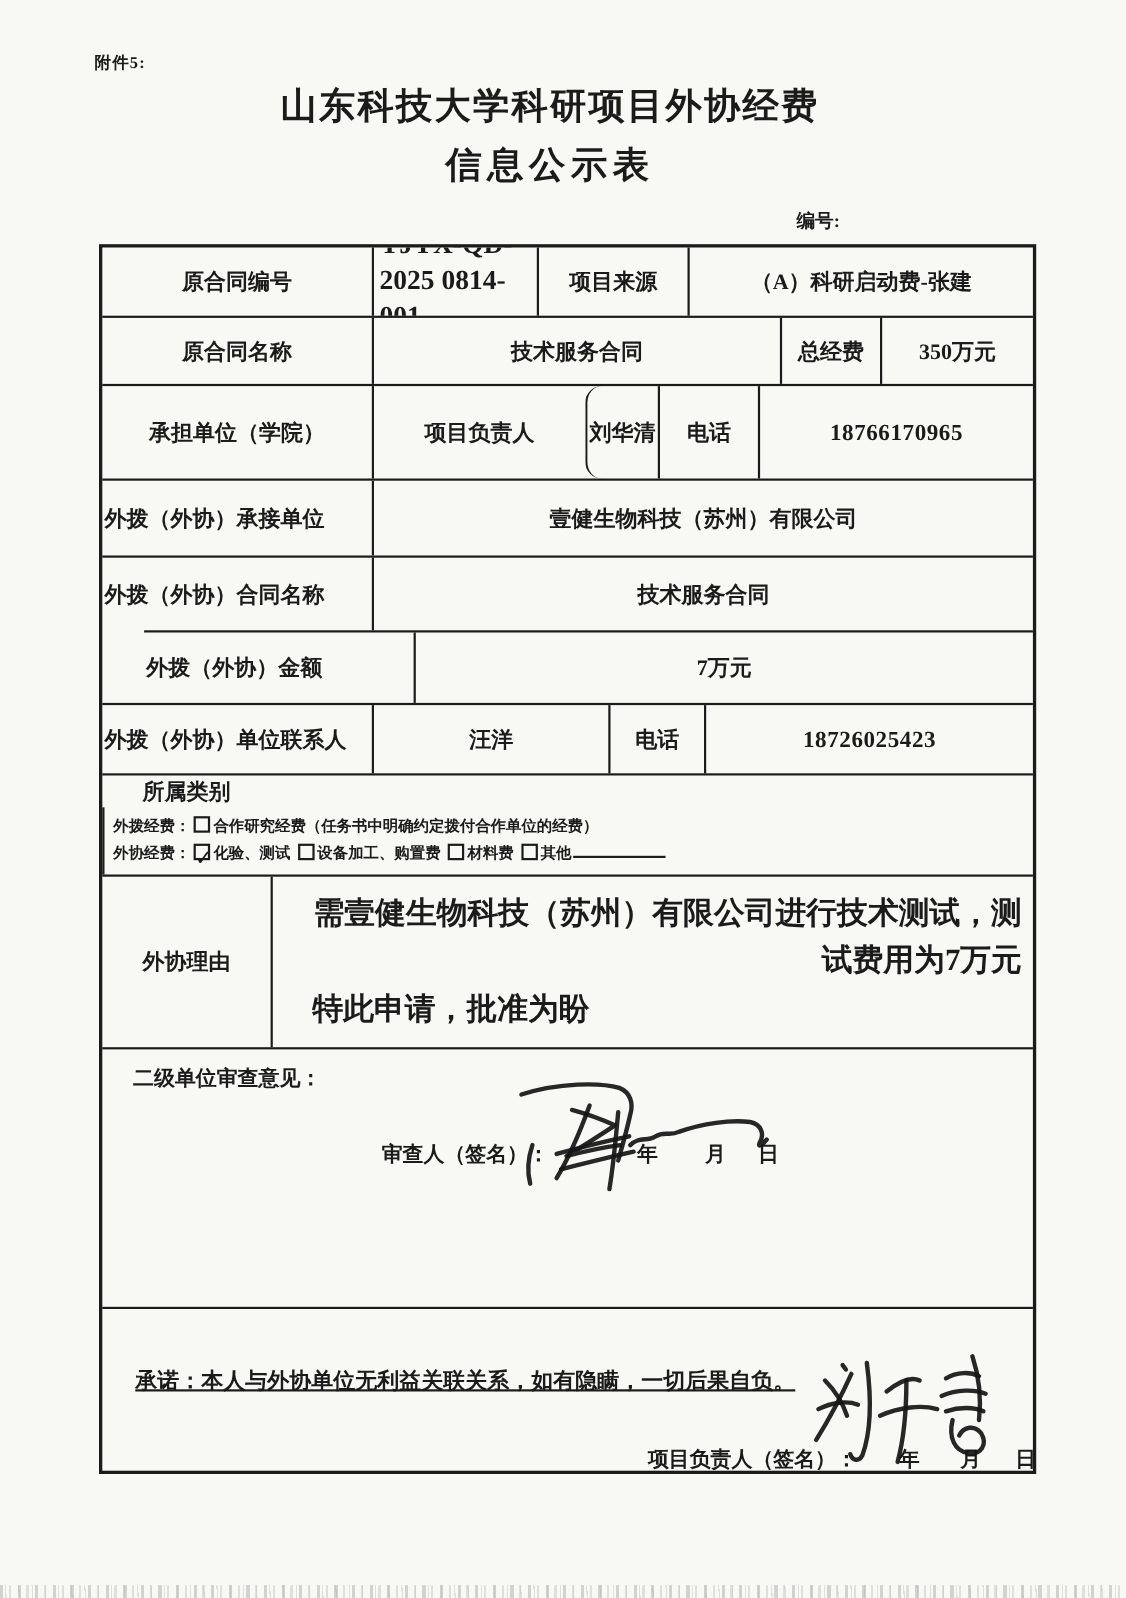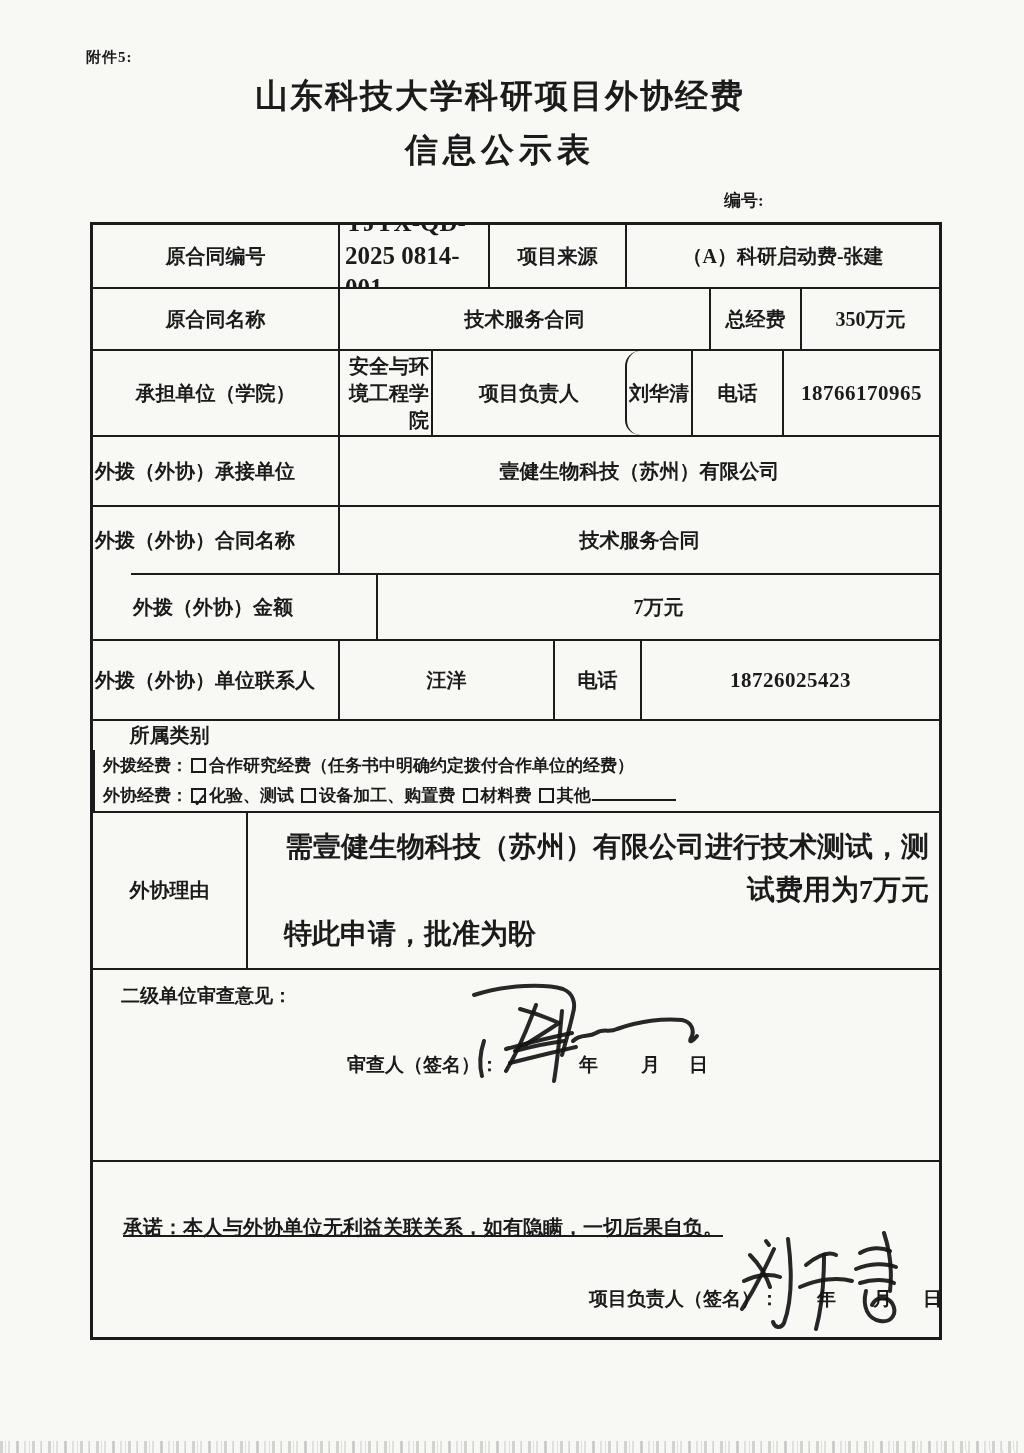--- a/index.html
+++ b/index.html
@@ -26,38 +26,38 @@
   }
   .row{ display:flex; flex-direction:row; flex:none; }
   .row + .row{ border-top:2px solid var(--ink); }
   .cell{ display:flex; align-items:center; justify-content:center; text-align:right;
          overflow:hidden; padding:1px 2px; position:relative; }
   .cell + .cell{ border-left:2px solid var(--ink); }
   .cell.left{ justify-content:flex-start; text-align:left; }
   .cell.top-left{ align-items:flex-start; justify-content:flex-start; text-align:left; }
 
   .h62{ height:62px; } .h86{ height:86px; } .h70{ height:70px; }
-  .h68{ height:68px; } .h66{ height:66px;margin-left:38px; } .h64{ height:80px; }
-  .h92{ height:92px;flex-direction:column; } .h157{ height:157px; } .h188{ height:192px; }
+  .h68{ height:68px; } .h66{ height:66px;margin-left:38px; } .h64{ height:64px; }
+  .h92{ height:92px;flex-direction:column; } .h157{ height:157px; } .h188{ height:236px; }
   .hfill{ flex:1 1 auto; }
 
   .w245{ width:245px; flex:none; } .w150{ width:150px; flex:none; }
   .w137{ width:137px; flex:none; } .w371{ width:371px; flex:none; }
   .w91{ width:91px; flex:none; }  .w93{ width:93px; flex:none; }
   .w194{ width:194px; flex:none; } .w84{ width:66px; flex:none;border-radius:15px; }
   .w215{ width:215px; flex:none; } .w87{ width:87px; flex:none; }
   .w153{ width:153px; flex:none; }
   .wfill{ flex:1 1 auto; }
 
   .contract-no{ font-size:25px; line-height:1.3; text-align:left; width:100%; padding-left:3px; }
   .college{ line-height:1.35; font-size:20px; }
   .num{ font-size:21px; letter-spacing:0.5px; }
 
   .cat-content{ flex-direction:column; align-items:flex-start; justify-content:center;
-                font-size:17px; line-height:1.75; padding-left:8px; }
+                font-size:14px; line-height:1.75; padding-left:8px; }
   .cat-line{ white-space:nowrap; }
   .cb{ display:inline-block; width:15px; height:15px; border:2px solid var(--ink);
        margin:0 3px -2px 3px; position:relative; }
   .cb.checked::after{ content:"\2713"; position:absolute; left:-1px; top:-7px;
        font-size:20px; font-weight:bold; font-family:"DejaVu Sans",sans-serif; }
   .blank{ display:inline-block; width:84px; height:1em; border-bottom:2px solid var(--ink); margin-left:1px; }
 
   .reason-content{ flex-direction:column; align-items:flex-start; justify-content:flex-start;
                    font-size:28px; line-height:1.55; padding:12px 10px 0 36px; }
 
@@ -111,23 +111,20 @@
 
     <div class="row h62">
       <div class="cell w245">原合同名称</div>
       <div class="cell w371">技术服务合同</div>
       <div class="cell w91">总经费</div>
       <div class="cell wfill">350万元</div>
     </div>
 
     <div class="row h86">
       <div class="cell w245">承担单位（学院）</div>
-      <div class="cell w93">
-        <div class="college">安全与环境工程学院</div>
-      </div>
       <div class="cell w194">项目负责人</div>
       <div class="cell w84">刘华清</div>
       <div class="cell w91">电话</div>
       <div class="cell wfill num">18766170965</div>
     </div>
 
     <div class="row h70">
       <div class="cell w245 left">外拨（外协）承接单位</div>
       <div class="cell wfill">壹健生物科技（苏州）有限公司</div>
     </div>

